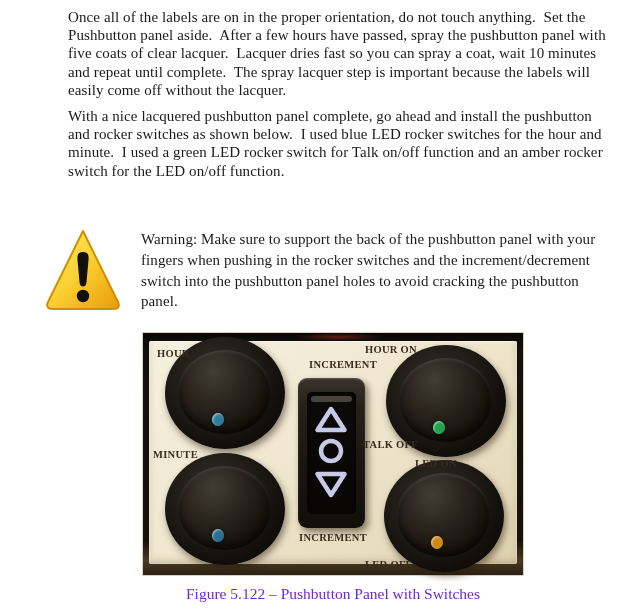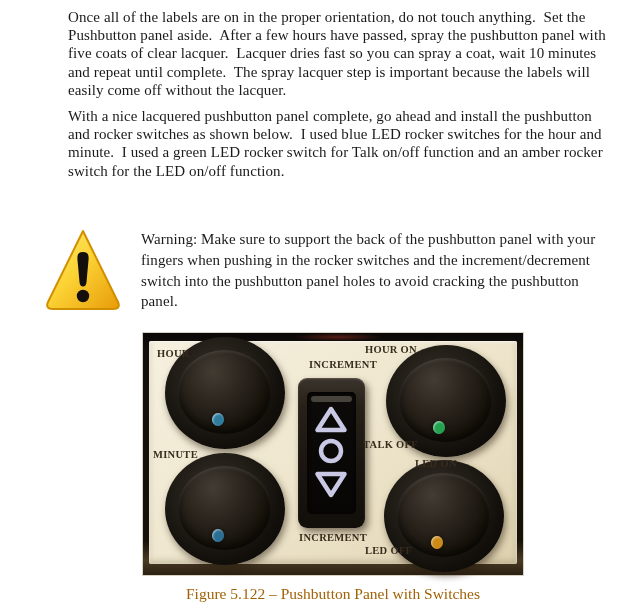--- a/index.html
+++ b/index.html
@@ -62,21 +62,21 @@
     color: #372c1d; letter-spacing: 0.3px;
     white-space: nowrap; z-index: 3;
   }
   .l-hour      { left: 14px;  top: 15px; }
   .l-talkon    { left: 222px; top: 11px; }
   .l-increment { left: 166px; top: 26px; }
   .l-talkoff   { left: 220px; top: 106px; }
   .l-ledon     { left: 224px; top: 125px; margin-left: 48px; }
   .l-minute    { left: 10px;  top: 116px; text-align: center; }
   .l-decrement { left: 156px; top: 199px; }
-  .l-ledoff    { left: 222px; top: 212px; }
+  .l-ledoff    { left: 222px; top: 226px; }
 
   .rocker {
     position: absolute; width: 120px; height: 112px; border-radius: 50%;
     background: radial-gradient(ellipse at 42% 36%, #37322b 0%, #242019 35%, #120f0b 68%, #050403 100%);
     box-shadow: 2px 4px 7px rgba(40,28,12,.5);
     z-index: 2;
   }
   .r-tl { left: 22px;  top: 4px; }
   .r-tr { left: 243px; top: 12px; }
   .r-bl { left: 22px;  top: 120px; }
@@ -106,21 +106,21 @@
     box-shadow: inset 0 2px 4px rgba(0,0,0,.9);
   }
   .incdec-bar {
     position: absolute; left: 4px; top: 4px; width: 41px; height: 6px;
     border-radius: 3px; background: #46433c;
   }
   .glyphs { position: absolute; left: 0; top: 0; width: 67px; height: 150px; }
 
   figcaption {
     position: absolute; left: 123px; top: 585px; width: 420px;
-    text-align: center; font-size: 15.5px; color: #a16207;
+    text-align: center; font-size: 15.5px; color: #6d28d9;
   }
 </style>
 </head>
 <body>
 
 <div class="doc">
 
   <p class="para p1">Once all of the labels are on in the proper orientation, do not touch anything.  Set the Pushbutton panel aside.  After a few hours have passed, spray the pushbutton panel with five coats of clear lacquer.  Lacquer dries fast so you can spray a coat, wait 10 minutes and repeat until complete.  The spray lacquer step is important because the labels will easily come off without the lacquer.</p>
   <p class="para p2">With a nice lacquered pushbutton panel complete, go ahead and install the pushbutton and rocker switches as shown below.  I used blue LED rocker switches for the hour and minute.  I used a green LED rocker switch for Talk on/off function and an amber rocker switch for the LED on/off function.</p>
 

